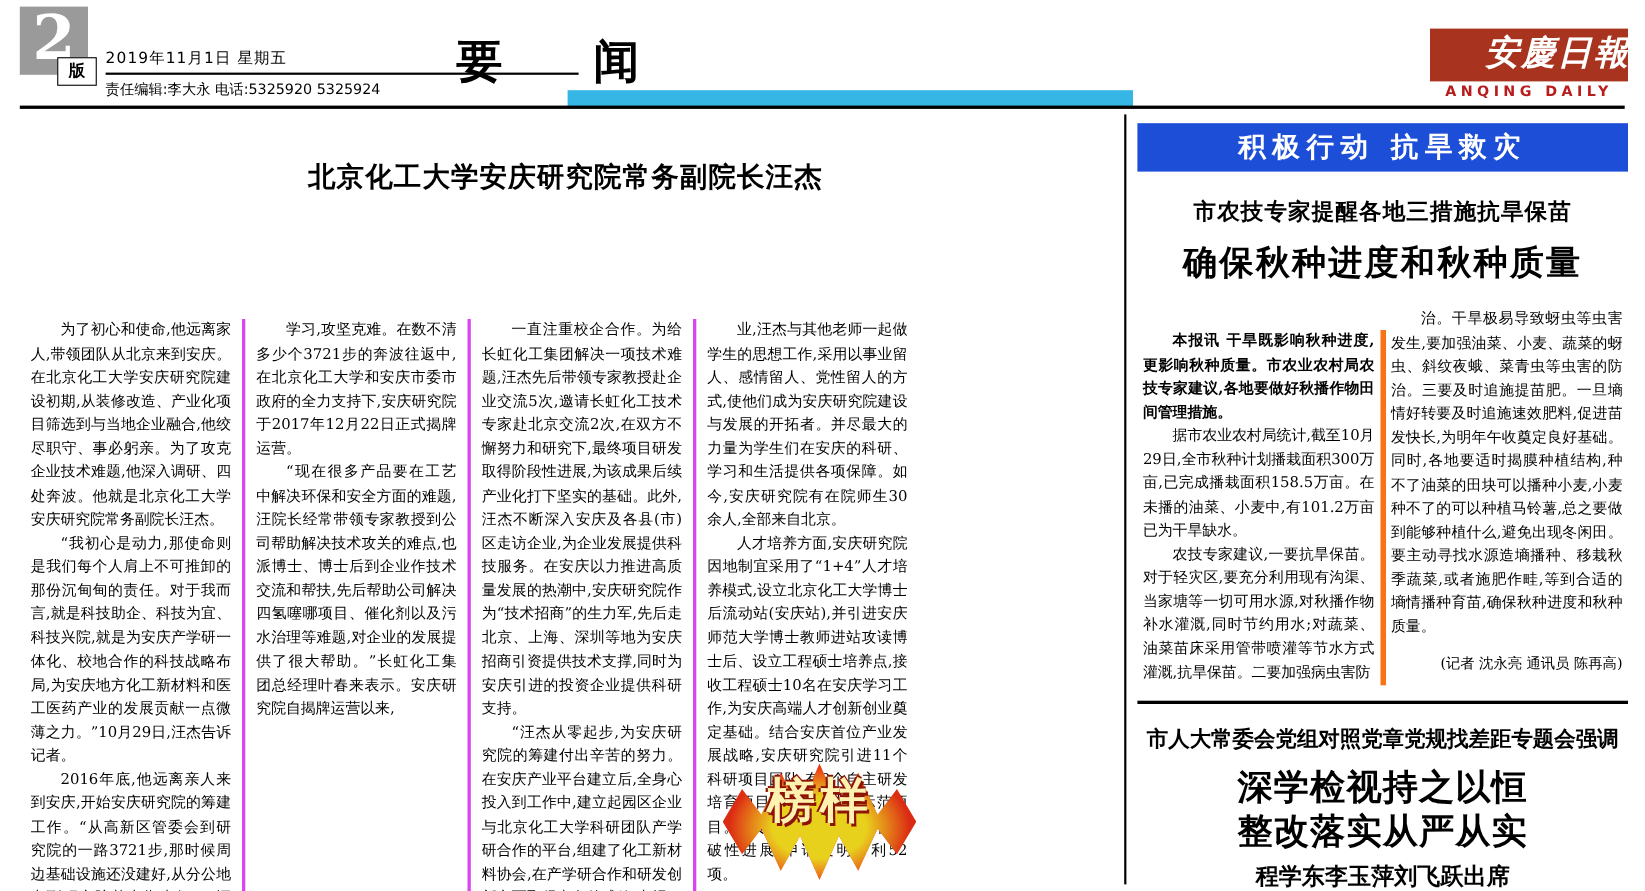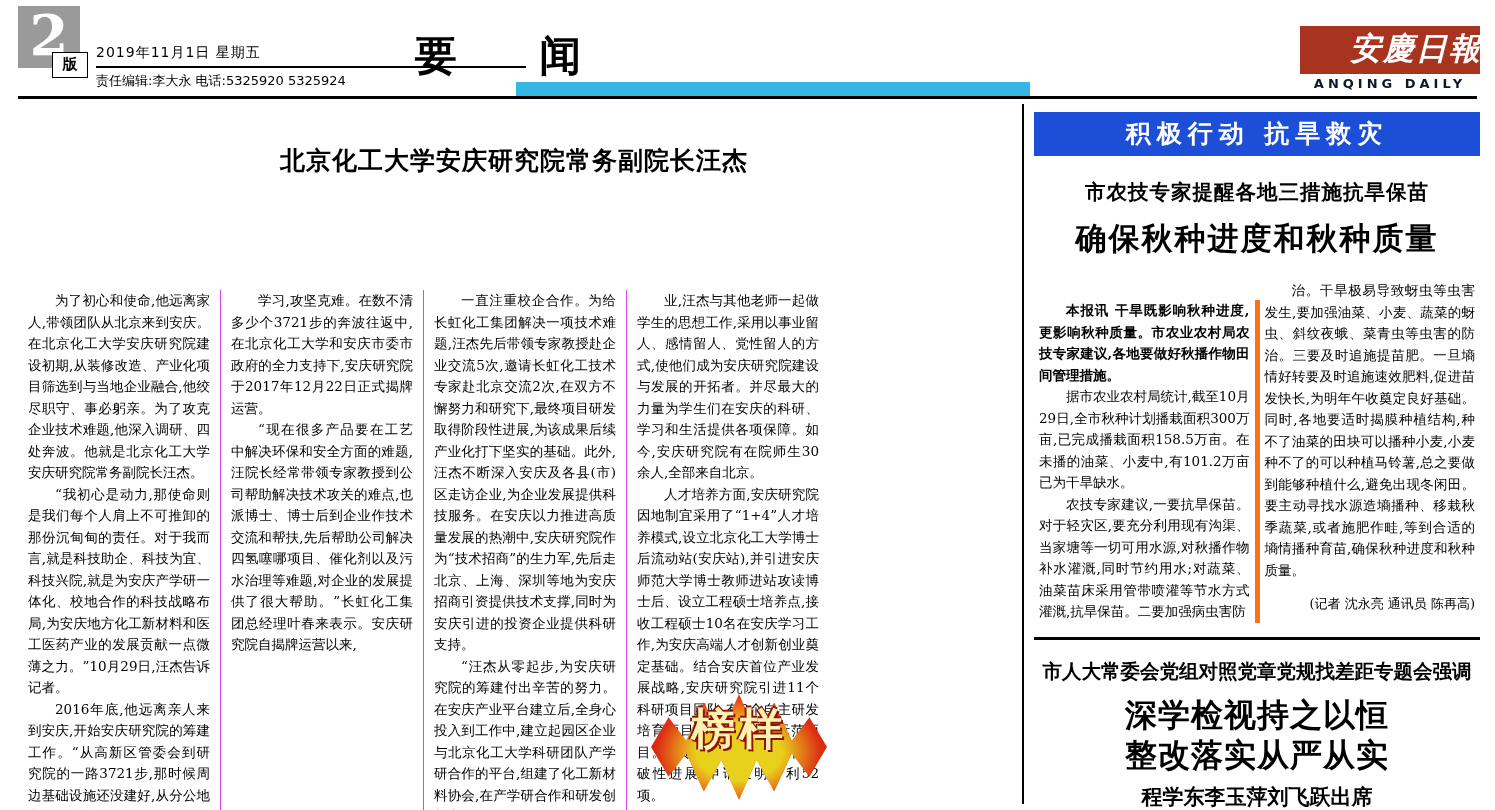--- a/index.html
+++ b/index.html
@@ -47,21 +47,21 @@
     background:#a8341f;
   }
   .logo-cn{
     position:absolute;left:1302px;top:24px;width:180px;text-align:right;
     color:#fff;font-size:31px;font-weight:bold;line-height:48px;
     font-family:"DejaVu Serif","Liberation Serif",serif;font-style:italic;
     letter-spacing:2px;
   }
   .logo-en{
     position:absolute;left:1300px;top:76px;width:180px;text-align:center;
-    color:#0f172a;font-size:13px;letter-spacing:4px;font-weight:bold;
+    color:#b91c1c;font-size:13px;letter-spacing:4px;font-weight:bold;
   }
   .mast-rule{position:absolute;left:18px;top:96px;width:1459px;height:3px;background:#000;}
 
   
   .v-div{position:absolute;left:1022px;top:104px;width:2px;height:700px;background:#000;}
 
   
   .left{position:absolute;left:18px;top:108px;width:992px;}
   .kicker{
     text-align:center;font-size:25px;font-weight:bold;letter-spacing:1px;
@@ -76,21 +76,21 @@
   .mainhead .gap{display:inline-block;width:34px;}
 
   .cols{
     position:absolute;left:18px;top:290px;width:992px;height:520px;
     display:flex;gap:0;
   }
   .col{
     width:182px;padding:0 10px;font-size:13.5px;line-height:21.5px;
     text-align:justify;
     font-family:"DejaVu Serif","Liberation Serif",serif;
-    border-right:1px solid #d946ef;
+    border-right:3px solid #d946ef;
     position:relative;
   }
   .col:last-child{border-right:none;}
   .col p{margin:0 0 0 0;text-indent:2em;}
 
   
   .stamp{
     position:absolute;right:2px;bottom:-4px;width:176px;height:130px;
   }
   .stamp .burst{

